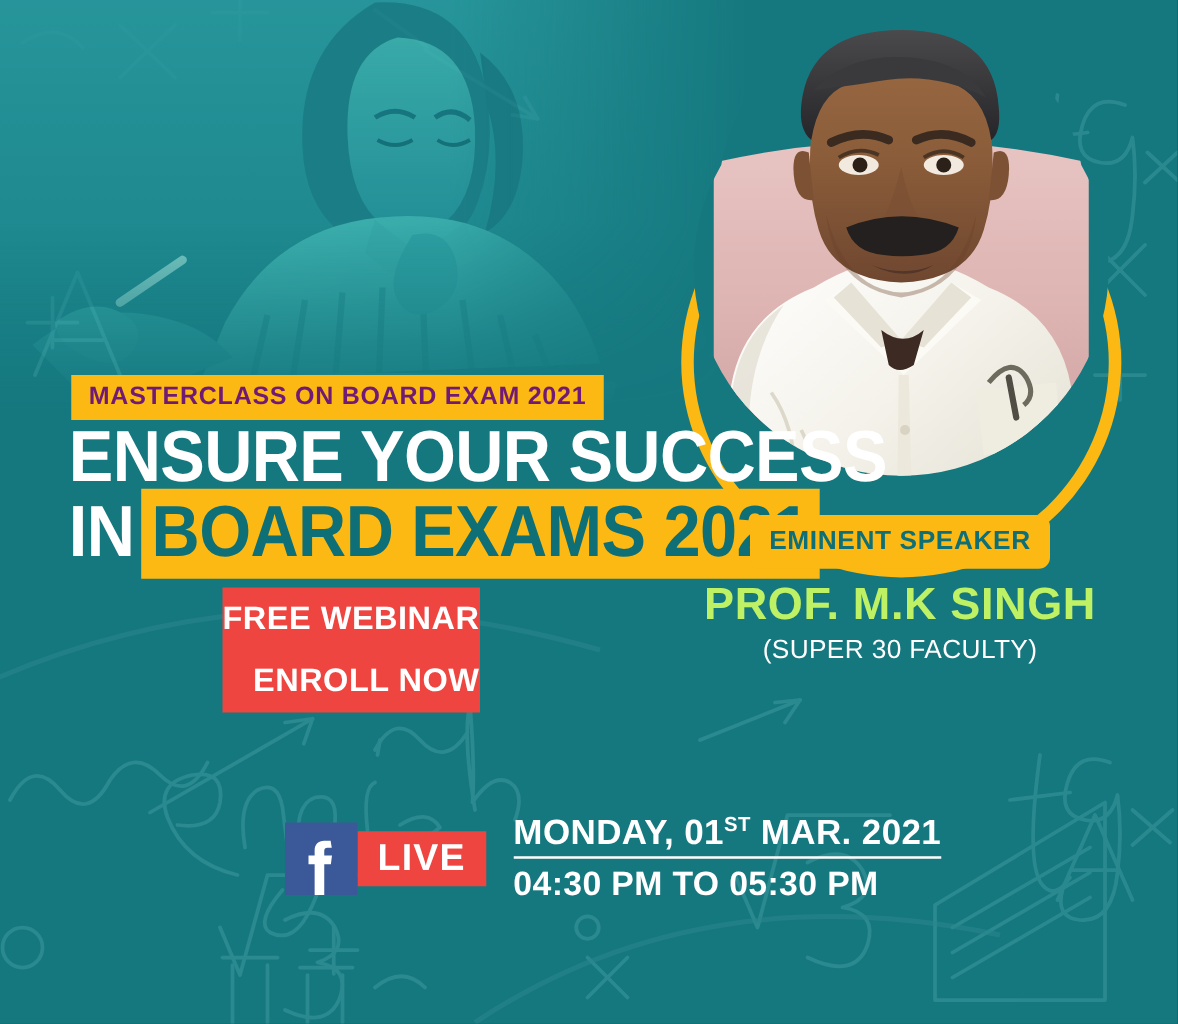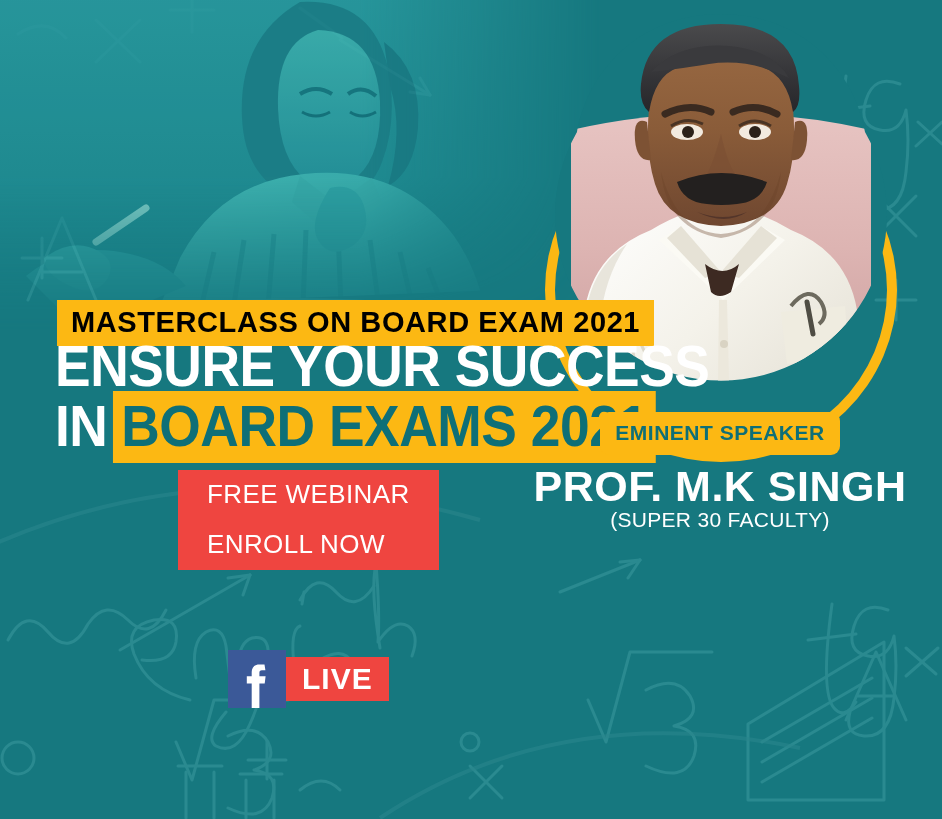--- a/index.html
+++ b/index.html
@@ -66,22 +66,22 @@
     -webkit-clip-path:path("M 166 0 C 250 0 300 60 310 118 A 166 166 0 1 1 22 118 C 32 60 82 0 166 0 Z");
     clip-path:path("M 166 0 C 250 0 300 60 310 118 A 166 166 0 1 1 22 118 C 32 60 82 0 166 0 Z");
   }
   .speaker-photo svg{ width:100%; height:100%; display:block; }
 
   
   .kicker{
     position:absolute;
     left:57px; top:300px;
     background:var(--yellow);
-    color:#000000;
-    font-size:29px;
+    color:#701a75;
+    font-size:20px;
     font-weight:700;
     letter-spacing:.6px;
     padding:6px 14px 7px;
     z-index:10;
     white-space:nowrap;
   }
 
   .headline{
     position:absolute;
     left:55px; top:338px;
@@ -110,24 +110,24 @@
   .cta-group{
     position:absolute;
     left:178px; top:470px;
     z-index:10;
   }
   .cta{
     display:block;
     background:var(--red);
     color:#fff;
     font-size:26px;
-    font-weight:400;
+    font-weight:700;
     letter-spacing:.4px;
-    text-align:left;
-    padding:9px 29px 10px;
+    text-align:right;
+    padding:9px 0 10px;
     white-space:nowrap;
   }
   .cta + .cta{ }
 
   .speaker-badge{
     position:absolute;
     left:600px; top:412px;
     width:240px;
     background:var(--yellow);
     color:#0e6f77;
@@ -137,22 +137,22 @@
     text-align:center;
     padding:9px 0 10px;
     border-radius:9px;
     z-index:10;
     white-space:nowrap;
   }
   .speaker-name{
     position:absolute;
     left:0; right:0; top:462px;
     text-align:center;
-    color:#ffffff;
-    font-size:43px;
+    color:#bef264;
+    font-size:36px;
     font-weight:700;
     letter-spacing:.5px;
     z-index:10;
     white-space:nowrap;
   }
   .speaker-name-wrap{
     position:absolute;
     left:510px; width:420px; top:462px;
     z-index:10;
   }
@@ -484,15 +484,19 @@
   </div>
   <div class="speaker-sub">(SUPER 30 FACULTY)</div>
 
   <div class="footer">
     <div class="fb-icon">
       <svg viewBox="0 0 58 58" aria-hidden="true">
         <path d="M36.5 14.5h-5.2c-4.6 0-7.6 3-7.6 7.6v4.2h-4.9v7.1h4.9V58h7.7V33.4h5.3l.9-7.1h-6.2v-3.5c0-1.6.5-2.6 2.6-2.6h3.4z" fill="#ffffff"></path>
       </svg>
     </div>
     <div class="live-badge">LIVE</div>
+    <div class="when">
+      <div class="when-date"><span>MONDAY, 01</span><sup>ST</sup><span> MAR. 2021</span></div>
+      <div class="when-time">04:30 PM TO 05:30 PM</div>
+    </div>
   </div>
 
 </div>
 
 </body></html>

